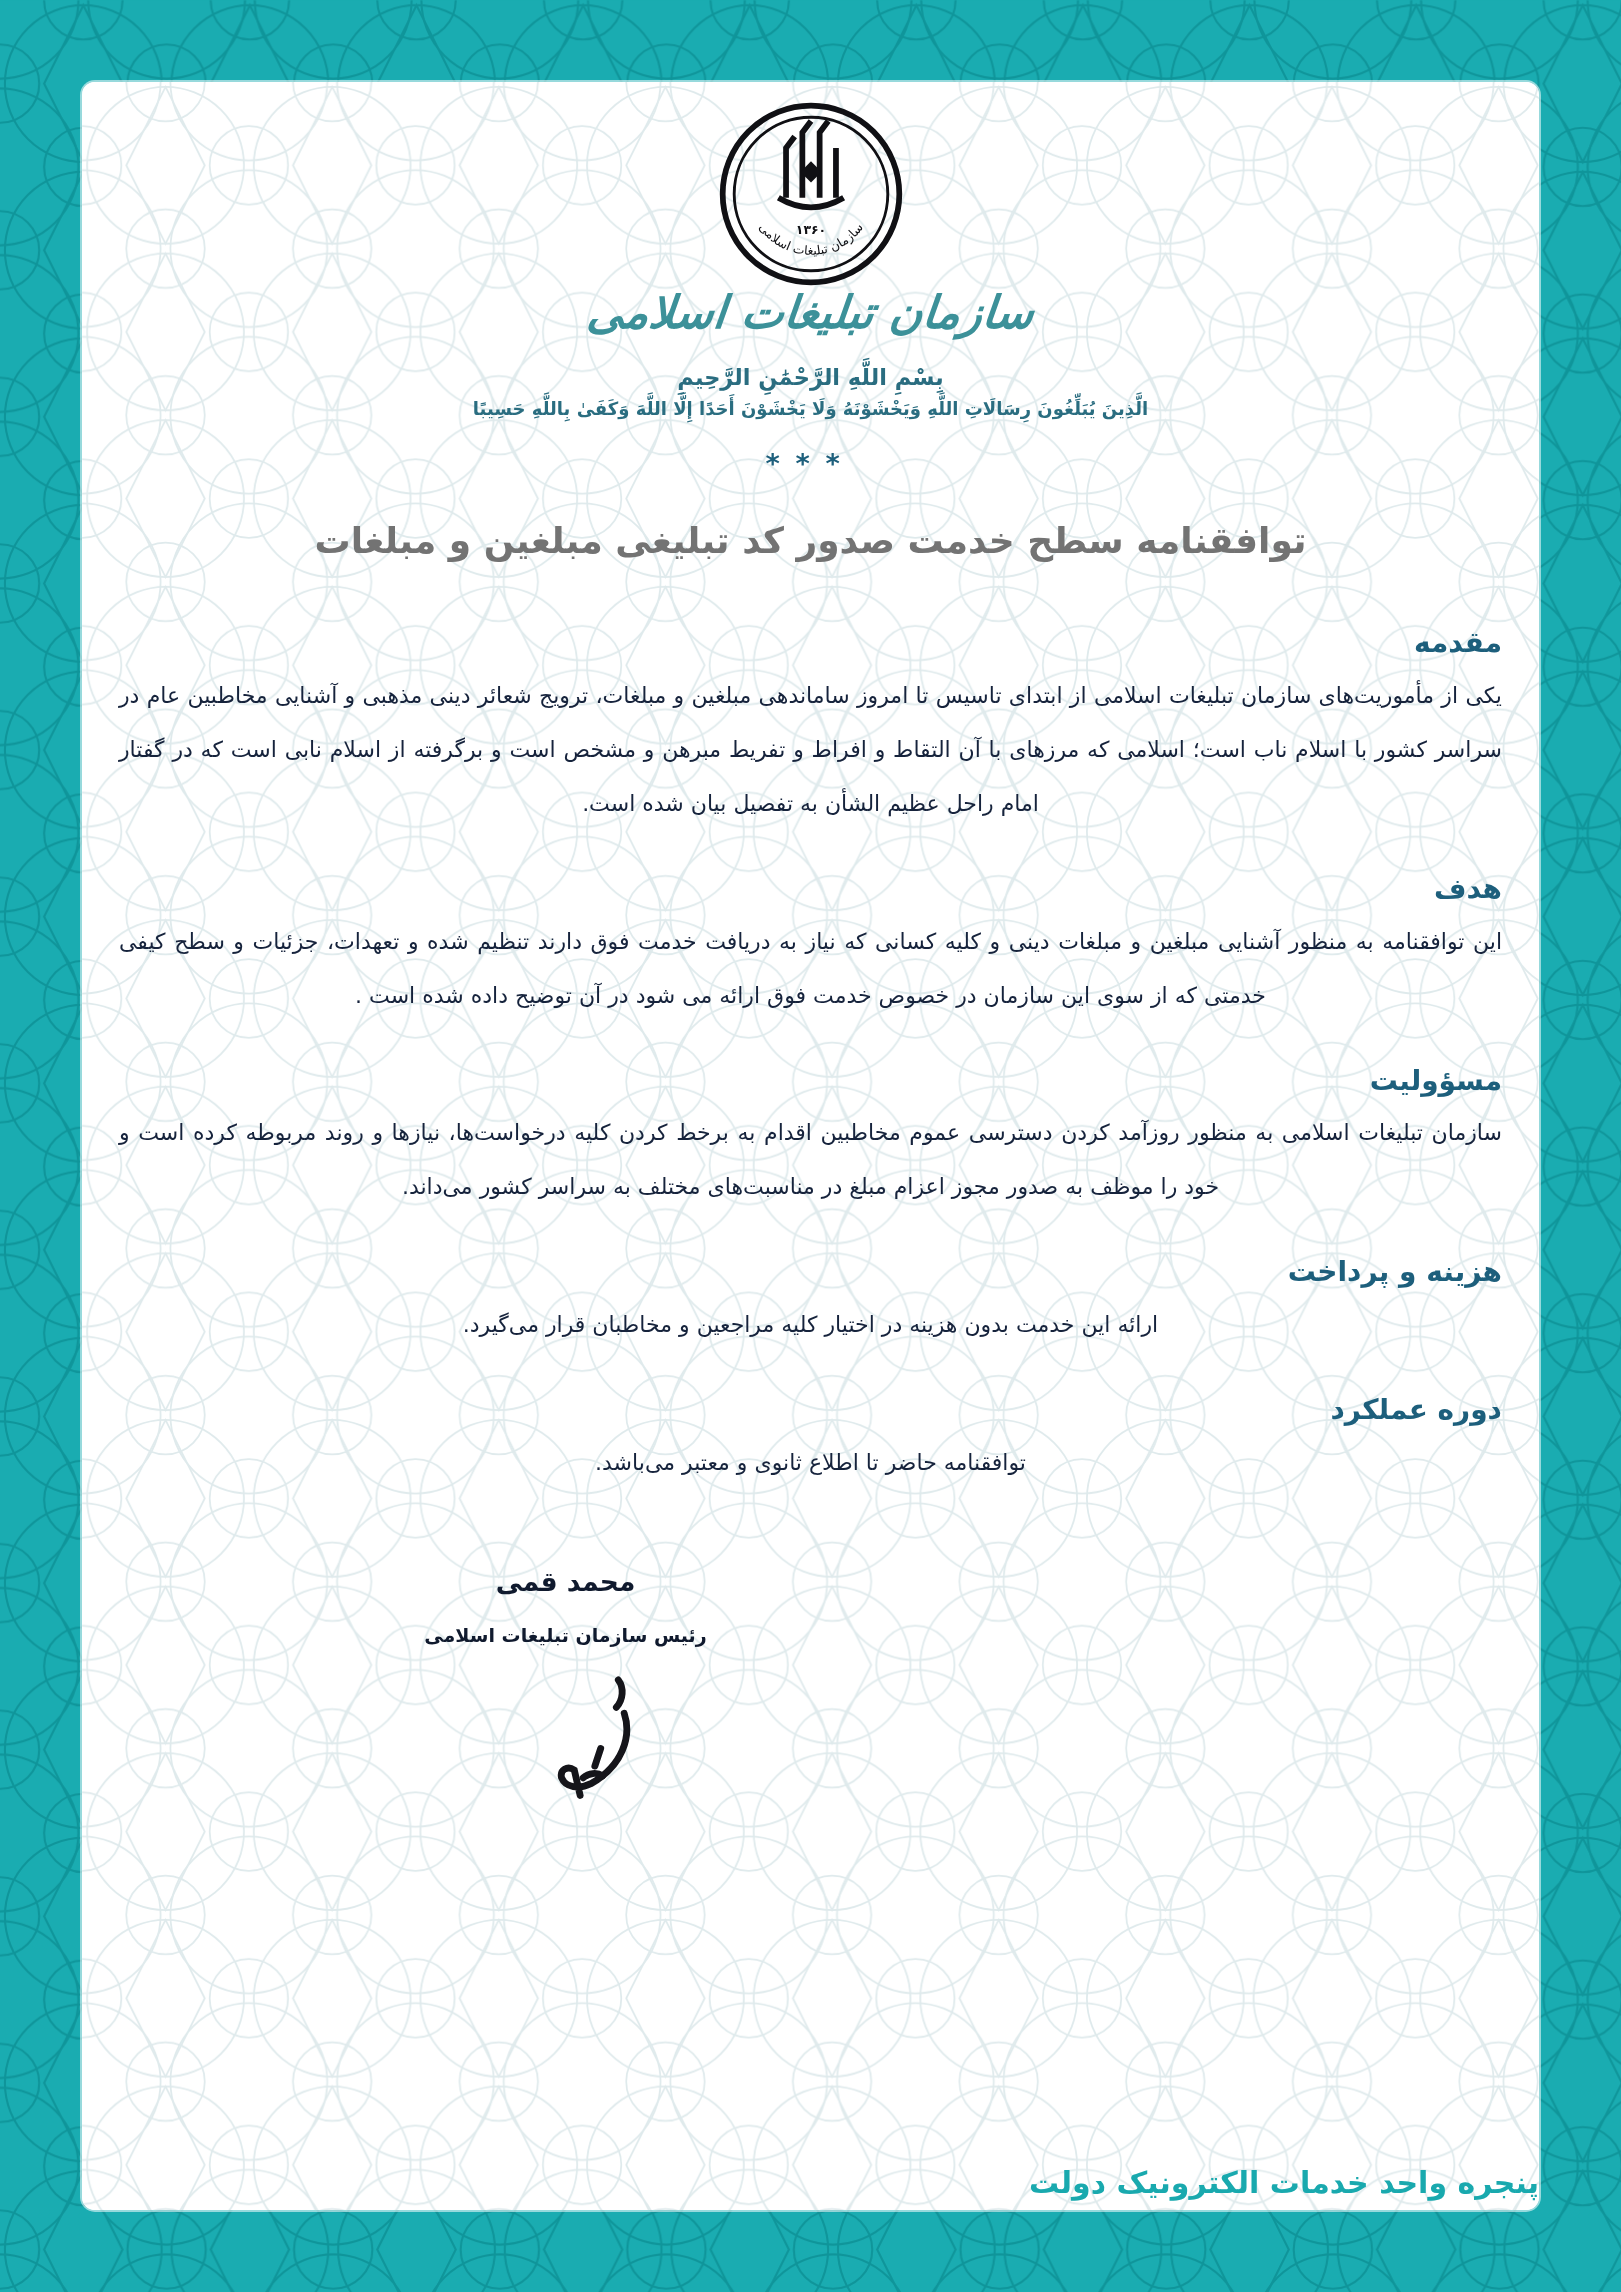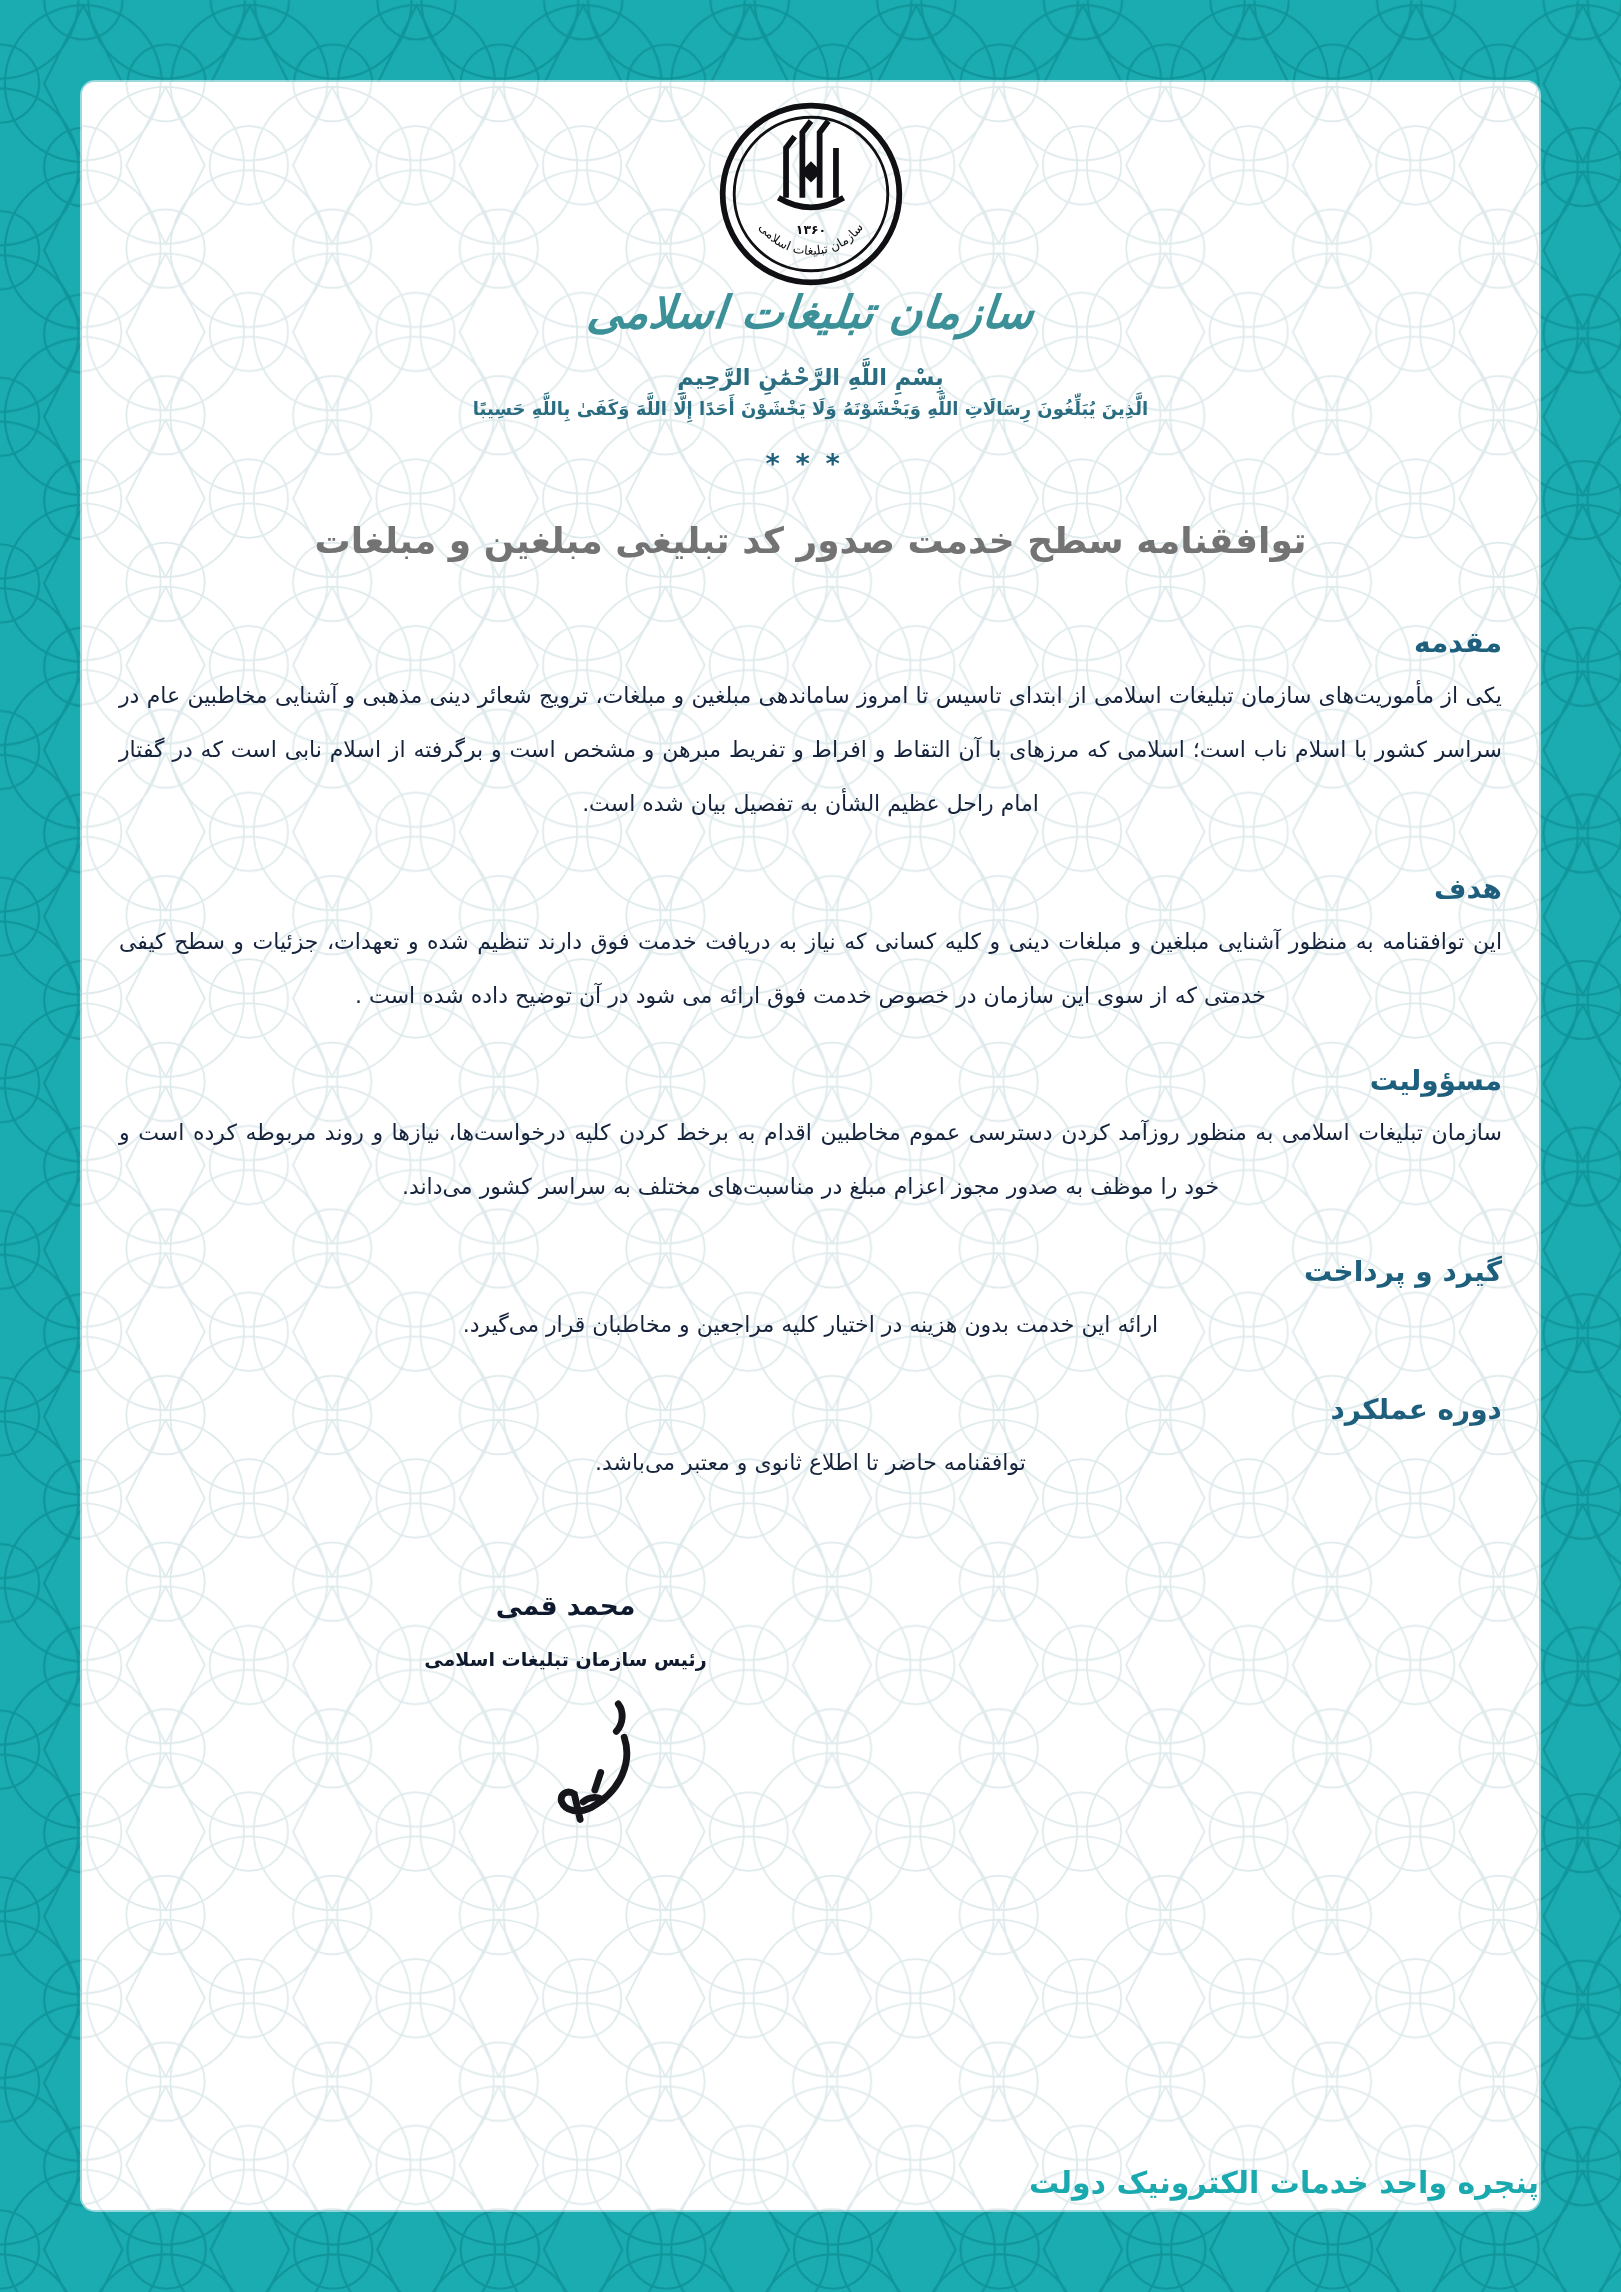--- a/index.html
+++ b/index.html
@@ -53,21 +53,21 @@
   .section-heading{
     font-size:28px;font-weight:bold;color:#1d5f7c;
     margin:0 0 9.8px 0;
   }
   .section-body{
     font-size:22px;line-height:54px;color:#16233c;font-weight:500;
     text-align:justify;text-align-last:center;
     margin:0;
   }
   .signature{
-    width:fit-content;margin:100px auto 0 auto;
+    width:fit-content;margin:76px auto 0 auto;
     transform:translateX(-245px);
     text-align:center;
   }
   .sig-name{font-size:26.5px;font-weight:bold;color:#101a2e;}
   .sig-role{font-size:19px;font-weight:bold;color:#101a2e;margin-top:27.4px;}
   .sig-scrawl{display:block;margin:21.6px auto 0 auto;transform:translateX(17.6px);}
   .footer{
     position:absolute;left:0;right:0;bottom:9.8px;
     text-align:right;
     font-size:30px;font-weight:bold;color:#19a9ae;
@@ -161,21 +161,21 @@
         </div>
         <div class="section">
           <h2 class="section-heading">هدف</h2>
           <p class="section-body">این توافقنامه به منظور آشنایی مبلغین و مبلغات دینی و کلیه کسانی که نیاز به دریافت خدمت فوق دارند تنظیم شده و تعهدات، جزئیات و سطح کیفی خدمتی که از سوی این سازمان در خصوص خدمت فوق ارائه می شود در آن توضیح داده شده است .</p>
         </div>
         <div class="section">
           <h2 class="section-heading">مسؤولیت</h2>
           <p class="section-body">سازمان تبلیغات اسلامی به منظور روزآمد کردن دسترسی عموم مخاطبین اقدام به برخط کردن کلیه درخواست‌ها، نیازها و روند مربوطه کرده است و خود را موظف به صدور مجوز اعزام مبلغ در مناسبت‌های مختلف به سراسر کشور می‌داند.</p>
         </div>
         <div class="section">
-          <h2 class="section-heading">گیرد و پرداخت</h2>
+          <h2 class="section-heading">هزینه و پرداخت</h2>
           <p class="section-body">ارائه این خدمت بدون هزینه در اختیار کلیه مراجعین و مخاطبان قرار می‌گیرد.</p>
         </div>
         <div class="section">
           <h2 class="section-heading">دوره عملکرد</h2>
           <p class="section-body">توافقنامه حاضر تا اطلاع ثانوی و معتبر می‌باشد.</p>
         </div>
       </div>
 
       <div class="signature">
         <div class="sig-name">محمد قمی</div>

